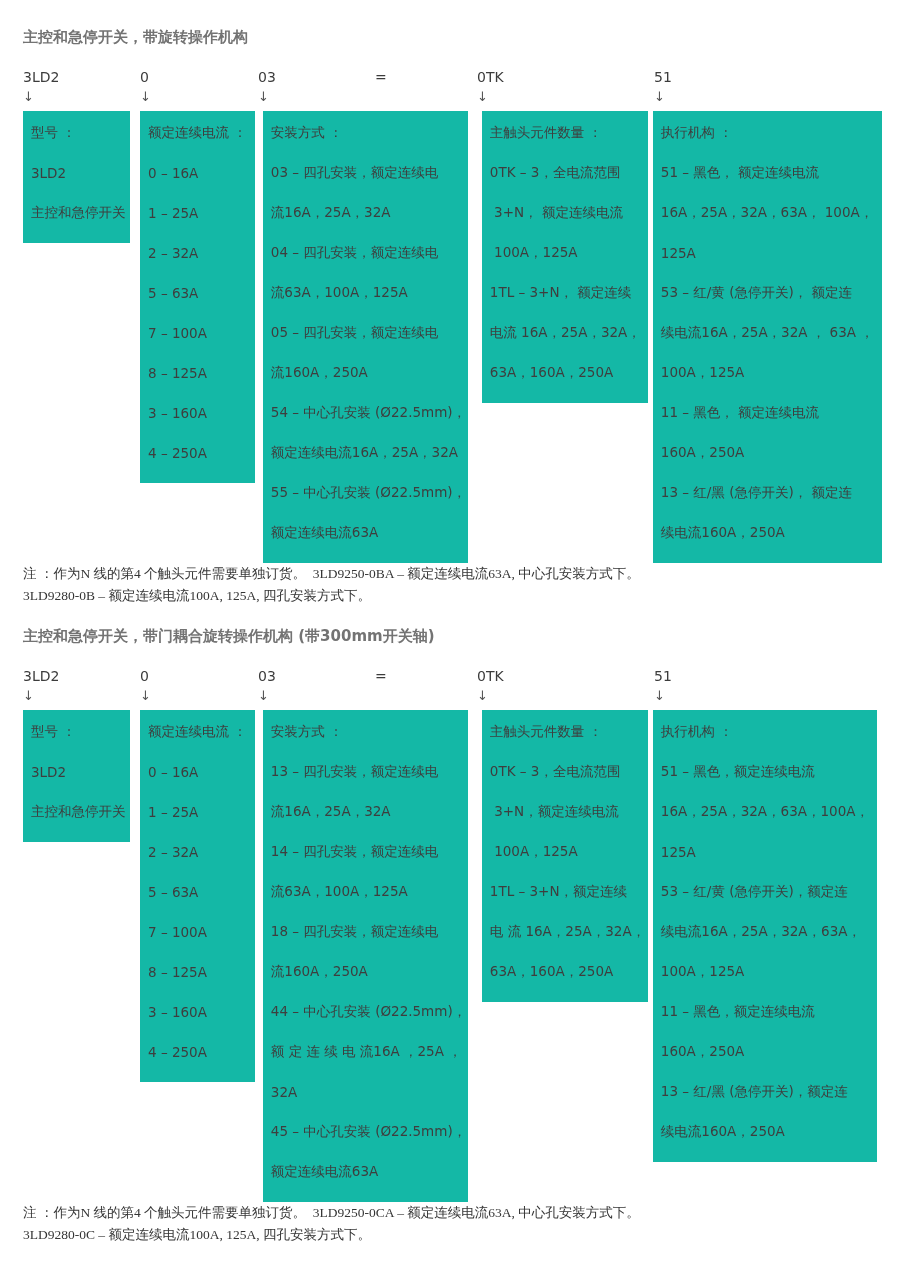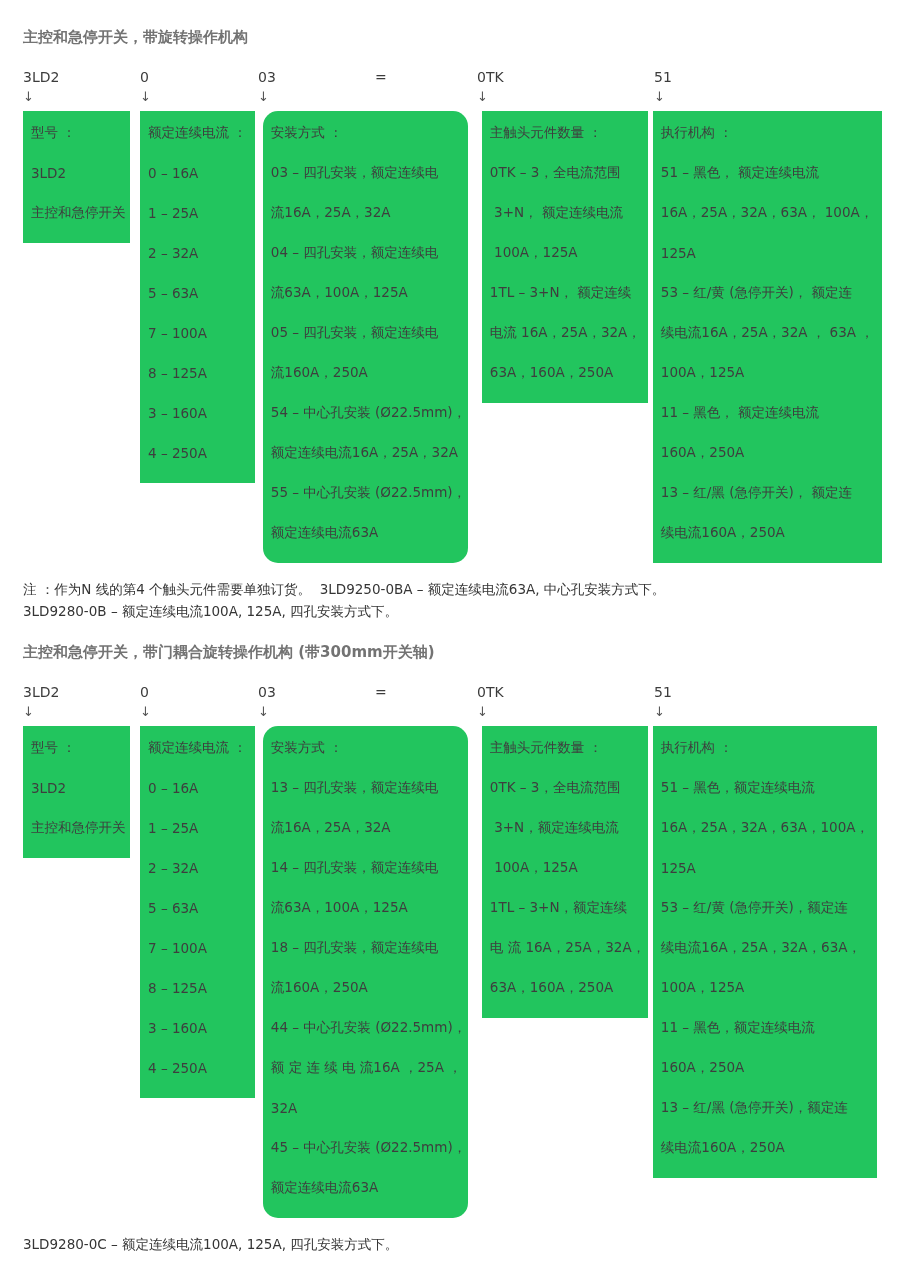--- a/index.html
+++ b/index.html
@@ -8,30 +8,30 @@
   .title{font-size:15px;font-weight:bold;color:#737373;margin:0 0 22px 0;line-height:15px;}
   .block + .block{margin-top:22px;}
   
   .code-row{position:relative;height:44px;font-size:14px;color:#3c3c3c;}
   .seg{position:absolute;top:0;}
   .seg .code{height:20px;line-height:20px;}
   .seg .arrow{height:20px;line-height:20px;color:#555;font-size:13px;}
   .s1{left:0;} .s2{left:117px;} .s3{left:235px;} .s4{left:352px;} .s5{left:454px;} .s6{left:631px;}
   
   .cols{display:flex;align-items:flex-start;}
-  .col{background:#22c55e;box-sizing:border-box;padding:2px 8px 10px 8px;}
+  .col{background:#14b8a6;box-sizing:border-box;padding:2px 8px 10px 8px;}
   .col-model{width:107px;margin-right:10px;}
   .col-current{width:134px;margin-right:8px;}
-  .col-mounting{width:205px;margin-right:14px;border-radius:15px;}
+  .col-mounting{width:205px;margin-right:14px;}
   .col-contacts{width:166px;margin-right:5px;}
   .col-actuator{width:238px;}
   .line{height:40px;display:flex;align-items:center;font-size:13.5px;white-space:pre;color:#3e3e3e;}
   .lines{display:block;}
   
-  .notes{margin-top:16px;}
+  .notes{margin-top:0;font-family:Liberation Serif, serif;}
   .note-line{height:22px;display:flex;align-items:center;font-size:13.5px;white-space:pre;color:#353535;}
 </style>
 </head>
 <body>
 
 <div class="page">
 
   <section class="block">
     <h2 class="title">主控和急停开关，带旋转操作机构</h2>
 
@@ -219,17 +219,18 @@
             <div class="line">100A，125A</div>
             <div class="line">11 – 黑色，额定连续电流</div>
             <div class="line">160A，250A</div>
             <div class="line">13 – 红/黑 (急停开关)，额定连</div>
             <div class="line">续电流160A，250A</div>
           </div>
       </div>
     </div>
 
     <div class="notes">
+        <div class="note-line">注 ：作为N 线的第4 个触头元件需要单独订货。  3LD9250-0CA – 额定连续电流63A, 中心孔安装方式下。</div>
         <div class="note-line">3LD9280-0C – 额定连续电流100A, 125A, 四孔安装方式下。</div>
       </div>
   </section>
 
 </div>
 
 </body></html>

